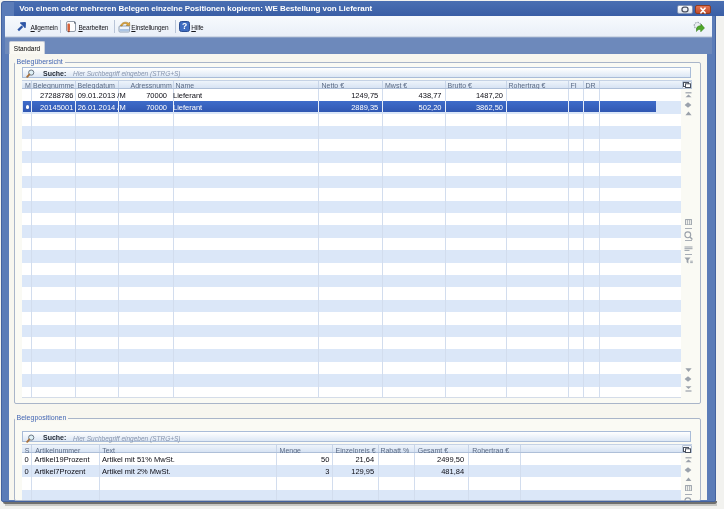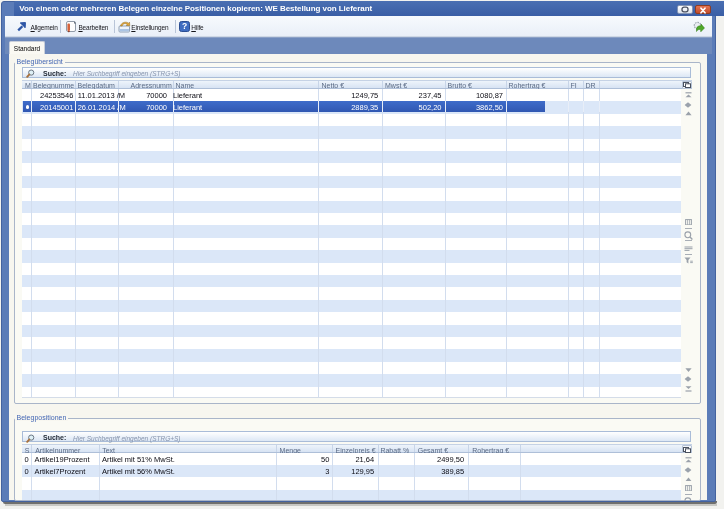--- a/index.html
+++ b/index.html
@@ -24,21 +24,21 @@
 .sbar b{position:absolute;left:20px;top:2px;font-size:7px;color:#1c2430}
 .sbar i{position:absolute;left:50px;top:2.5px;font-size:6.5px;color:#8795ae}
 .hdr{position:absolute;left:22px;width:670px;background:linear-gradient(#eef4fb,#d7e3f3);border-top:1px solid #c5d2e5;border-bottom:1px solid #aebfd8}
 .hc{position:absolute;font-size:7px;color:#5a6a84;top:1.5px;white-space:nowrap}
 .vs{position:absolute;top:0;width:1px;height:100%;background:#c8d5e8}
 .body1{left:22px;top:88.6px;width:659px;height:309.6px;background:repeating-linear-gradient(180deg,#ffffff 0px,#ffffff 12.4px,#dbe7f8 12.4px,#dbe7f8 24.8px);border-bottom:1px solid #d4dce8}
 .body2{left:22px;top:453px;width:659px;height:46.5px;background:repeating-linear-gradient(180deg,#ffffff 0px,#ffffff 12.2px,#dbe7f8 12.2px,#dbe7f8 24.4px)}
 .bvs{position:absolute;top:0;width:1px;height:100%;background:#d2ddee}
 .cell{position:absolute;font-size:7.5px;color:#0c0c14;white-space:nowrap}
 .rt{text-align:right}
-#selrow{position:absolute;left:0.5px;top:12.7px;width:522px;height:11.2px;background:linear-gradient(#3e6cca,#3057b2)}
+#selrow{position:absolute;left:0.5px;top:12.7px;width:633px;height:11.2px;background:linear-gradient(#3e6cca,#3057b2)}
 #selrow .cell{color:#fff;top:2px}
 #selrow .wvs{position:absolute;top:0;width:1px;height:100%;background:#e8eef8}
 svg{display:block}
 </style></head><body>
 <div id="root">
   <div class="a" id="shadow"></div>
   <div class="a" id="shadow2"></div>
   <div class="a" id="win"></div>
   <div class="a" id="title">
       <span>Von einem oder mehreren Belegen einzelne Positionen kopieren: WE Bestellung von Lieferant</span>
@@ -135,27 +135,27 @@
       <div class="bvs" style="left:53px"></div>
       <div class="bvs" style="left:96px"></div>
       <div class="bvs" style="left:151px"></div>
       <div class="bvs" style="left:295.6px"></div>
       <div class="bvs" style="left:359.9px"></div>
       <div class="bvs" style="left:423.3px"></div>
       <div class="bvs" style="left:483.5px"></div>
       <div class="bvs" style="left:546px"></div>
       <div class="bvs" style="left:561px"></div>
       <div class="bvs" style="left:577px"></div>
-    <div class="cell rt" style="left:11.4px;top:2.2px;width:40px">24253546</div>
-    <div class="cell" style="left:55.7px;top:2.2px">11.01.2013 /M</div>
+    <div class="cell rt" style="left:11.4px;top:2.2px;width:40px">27288786</div>
+    <div class="cell" style="left:55.7px;top:2.2px">09.01.2013 /M</div>
     <div class="cell rt" style="left:105px;top:2.2px;width:40px">70000</div>
     <div class="cell" style="left:151px;top:2.2px">Lieferant</div>
     <div class="cell rt" style="left:316.3px;top:2.2px;width:40px">1249,75</div>
-    <div class="cell rt" style="left:379.5px;top:2.2px;width:40px">237,45</div>
-    <div class="cell rt" style="left:441px;top:2.2px;width:40px">1080,87</div>
+    <div class="cell rt" style="left:379.5px;top:2.2px;width:40px">438,77</div>
+    <div class="cell rt" style="left:441px;top:2.2px;width:40px">1487,20</div>
     <div id="selrow">
       <div class="wvs" style="left:8.7px"></div>
         <div class="wvs" style="left:52.5px"></div>
         <div class="wvs" style="left:95.5px"></div>
         <div class="wvs" style="left:150.5px"></div>
         <div class="wvs" style="left:295.1px"></div>
         <div class="wvs" style="left:359.4px"></div>
         <div class="wvs" style="left:422.8px"></div>
         <div class="wvs" style="left:483px"></div>
         <div class="wvs" style="left:545.5px"></div>
@@ -216,24 +216,24 @@
       <div class="bvs" style="left:446px"></div>
       <div class="bvs" style="left:498.2px"></div>
     <div class="cell" style="left:1.5px;top:2.2px;width:6px;text-align:center">0</div>
     <div class="cell" style="left:12.5px;top:2.2px">Artikel19Prozent</div>
     <div class="cell" style="left:79.9px;top:2.2px">Artikel mit 51% MwSt.</div>
     <div class="cell rt" style="left:267.4px;top:2.2px;width:40px">50</div>
     <div class="cell rt" style="left:312.2px;top:2.2px;width:40px">21,64</div>
     <div class="cell rt" style="left:402.1px;top:2.2px;width:40px">2499,50</div>
     <div class="cell" style="left:1.5px;top:14.4px;width:6px;text-align:center">0</div>
     <div class="cell" style="left:12.5px;top:14.4px">Artikel7Prozent</div>
-    <div class="cell" style="left:79.9px;top:14.4px">Artikel mit 56% MwSt.</div>
+    <div class="cell" style="left:79.9px;top:14.4px">Artikel mit 2% MwSt.</div>
     <div class="cell rt" style="left:267.4px;top:14.4px;width:40px">3</div>
     <div class="cell rt" style="left:312.2px;top:14.4px;width:40px">129,95</div>
-    <div class="cell rt" style="left:402.1px;top:14.4px;width:40px">389,85</div>
+    <div class="cell rt" style="left:402.1px;top:14.4px;width:40px">481,84</div>
   </div>
 
   <svg class="a" style="left:684.5px;top:92px" width="7" height="6" viewBox="0 0 7 6">
       <path d="M0.5 0.8 H6.5" stroke="#9aa1aa" stroke-width="1.2"></path>
       <path d="M0.5 5.3 L3.5 2.6 L6.5 5.3" fill="#9aa1aa"></path>
     </svg>
   <svg class="a" style="left:684px;top:101.5px" width="8" height="6" viewBox="0 0 8 6">
       <path d="M4 0.3 L7.4 3 L4 5.7 L0.6 3 Z" fill="#9aa2ac"></path>
     </svg>
   <svg class="a" style="left:684.5px;top:111px" width="7" height="4.5" viewBox="0 0 7 4.5">

